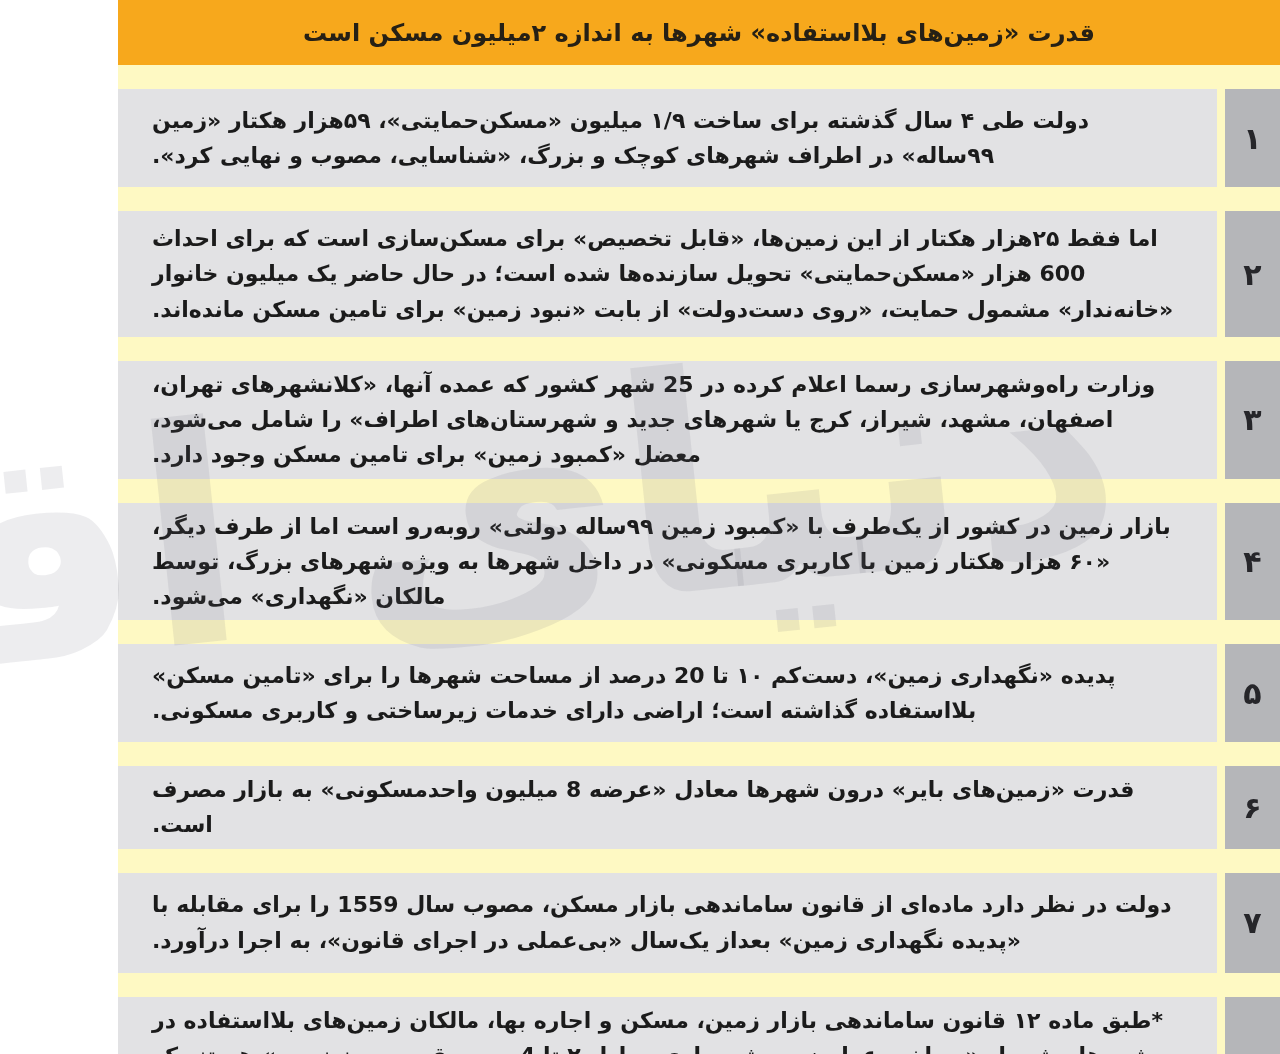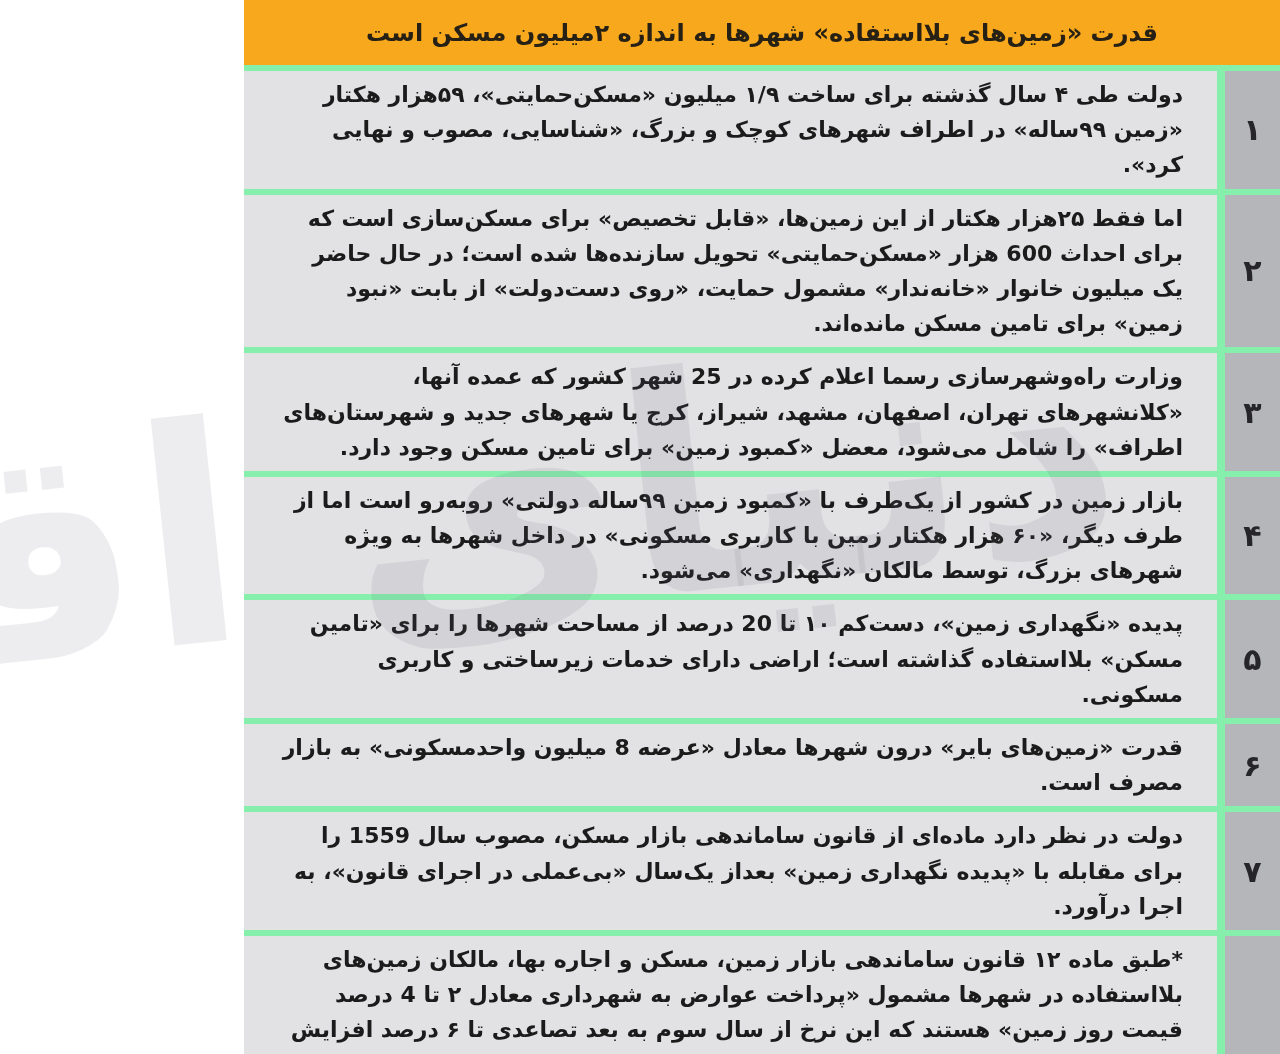--- a/index.html
+++ b/index.html
@@ -6,26 +6,26 @@
   html, body { margin: 0; padding: 0; }
   body {
     width: 1280px;
     height: 1054px;
     background: #ffffff;
     font-family: "DejaVu Sans", "Liberation Sans", sans-serif;
     overflow: hidden;
   }
   .page {
     position: relative;
-    width: 1036px;
+    width: 1162px;
     height: 1054px;
     display: flex;
     flex-direction: column;
-    gap: 6px;
-    background: #86efac;
+    gap: 24px;
+    background: #fef9c3;
   }
   .title-bar {
     flex: 0 0 65px;
     background: #F7A81C;
     display: flex;
     align-items: center;
     justify-content: center;
   }
   .title-bar h1 {
     margin: 0;
@@ -53,21 +53,21 @@
   .text-cell {
     flex: 1 1 auto;
     background: #E2E2E4;
     display: flex;
     flex-direction: column;
     justify-content: center;
     padding: 6px 34px;
   }
   .text-cell p {
     margin: 0;
-    text-align: right;
+    text-align: left;
     font-size: 22px;
     font-weight: bold;
     line-height: 1.6;
     color: #1b1b1b;
   }
   .row-1 { flex-basis: 98px; }
   .row-2 { flex-basis: 126px; }
   .row-3 { flex-basis: 98px; }
   .row-4 { flex-basis: 100px; }
   .row-5 { flex-basis: 98px; }

